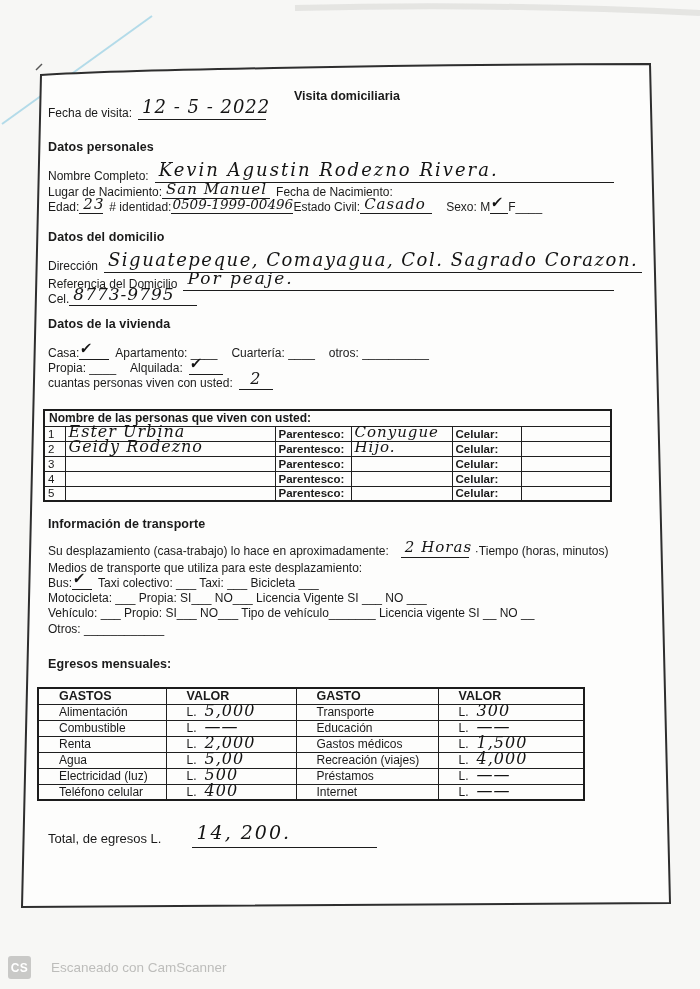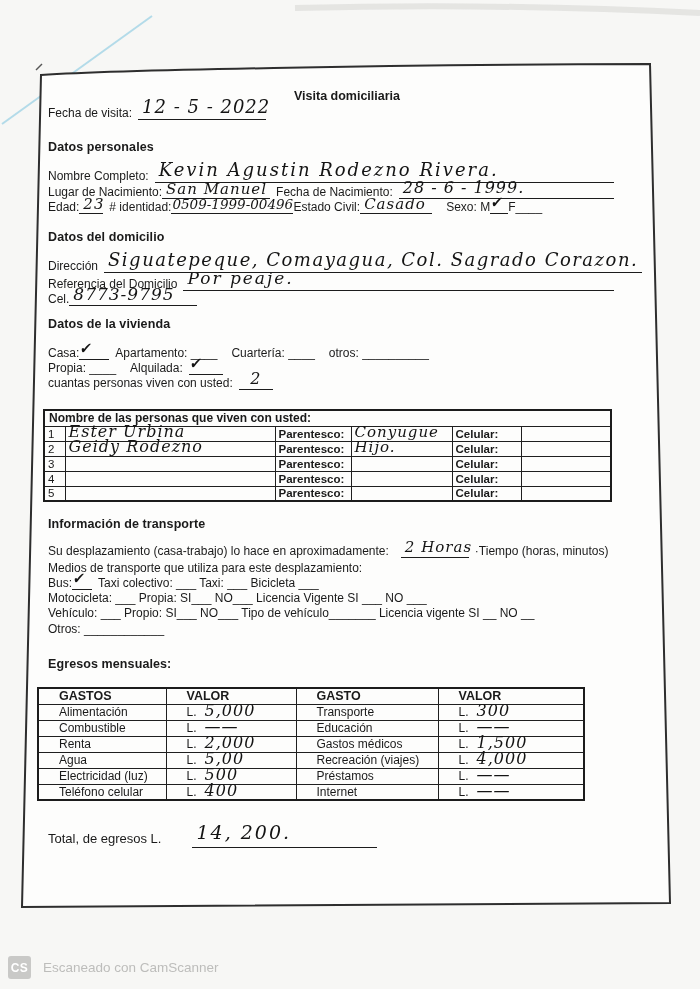--- a/index.html
+++ b/index.html
@@ -49,21 +49,21 @@
   #household td { height:15px; }
   #household .plabel, #household .clabel { font-weight:bold; }
   #household .name .hw { font-size:16px; top:-1px; }
   #household .pval .hw { font-size:15px; top:-1px; }
 
   #egresos { top:687px; left:37px; width:548px; border:2px solid #1c1c1c; }
   #egresos td { height:16px; padding-left:20px; font-size:12px; }
   #egresos .th { font-weight:bold; font-size:12.5px; }
   #egresos .val .hw { font-size:16px; margin-left:8px; top:0; }
 
-  .wm { position:absolute; top:956px; left:8px; display:flex; align-items:center; gap:12px; }
+  .wm { position:absolute; top:956px; left:8px; display:flex; align-items:center; gap:20px; }
   .wm-badge { width:23px; height:23px; background:#c9c9c7; color:#ffffff; border-radius:3px;
               display:flex; align-items:center; justify-content:center;
               font-weight:bold; font-size:12px; letter-spacing:.5px; }
   .wm-text { color:#bdbdbb; font-size:13.5px; }
 </style>
 </head>
 <body>
 
 <div id="backdrop">
   <svg width="700" height="989" viewBox="0 0 700 989">
@@ -87,21 +87,20 @@
 
   <div class="line" style="top:169px;">
     <span class="b">Nombre Completo:</span>
     <span class="fill gap grow"><span class="hw" style="font-size:18px;top:-4px;letter-spacing:2px;">Kevin Agustin Rodezno Rivera.</span></span>
   </div>
 
   <div class="line" style="top:185px;">
     <span class="b">Lugar de Nacimiento:</span>
     <span class="fill" style="width:108px;"><span class="hw" style="font-size:15px;">San Manuel</span></span>
     <span class="b gap">Fecha de Nacimiento:</span>
-    <span class="fill gap grow"><span class="hw" style="font-size:16px;top:-3px;">28 - 6 - 1999.</span></span>
   </div>
 
   <div class="line" style="top:200px;">
     <span class="b">Edad:</span>
     <span class="fill" style="width:24px;"><span class="hw" style="font-size:15px;">23</span></span>
     <span class="b gap"># identidad:</span>
     <span class="fill" style="width:122px;padding:0 1px;"><span class="hw" style="font-size:13.5px;letter-spacing:0;">0509-1999-00496</span></span>
     <span class="b">Estado Civil:</span>
     <span class="fill" style="width:72px;"><span class="hw" style="font-size:15px;">Casado</span></span>
     <span class="b gap-lg">Sexo: M</span>

